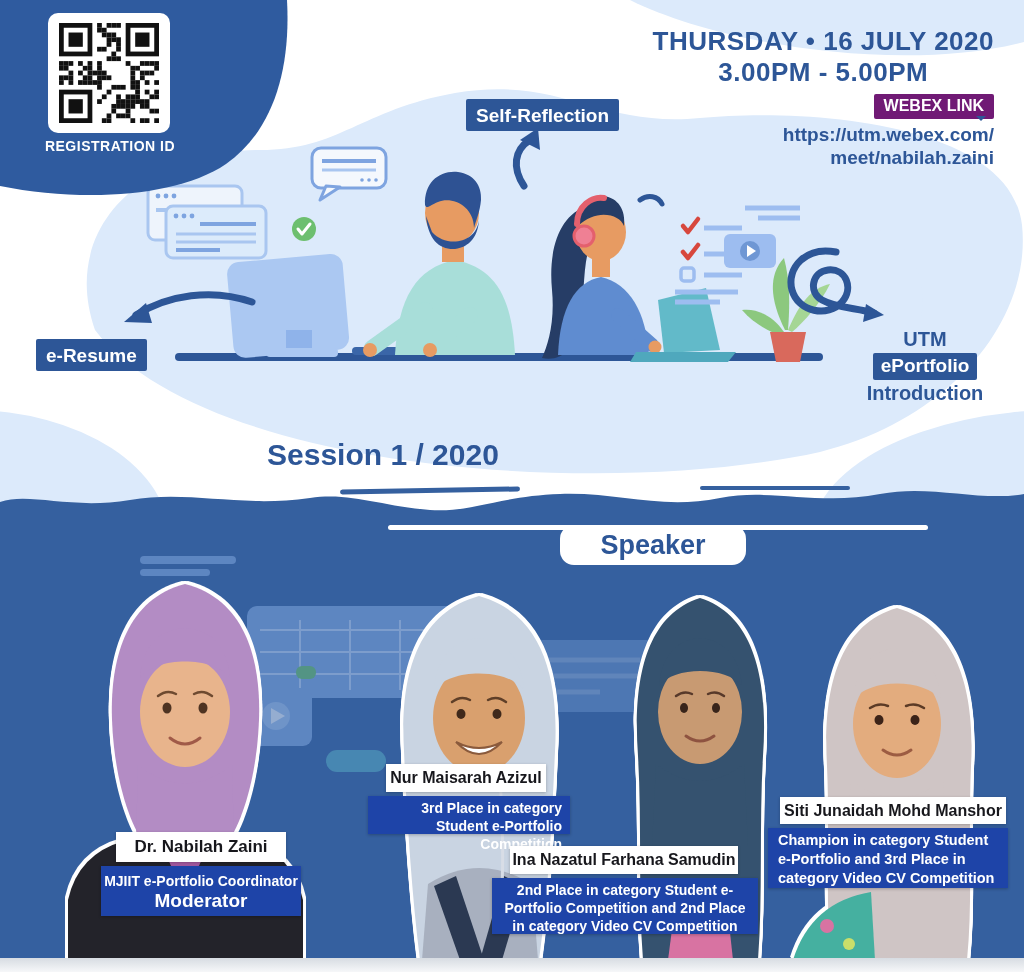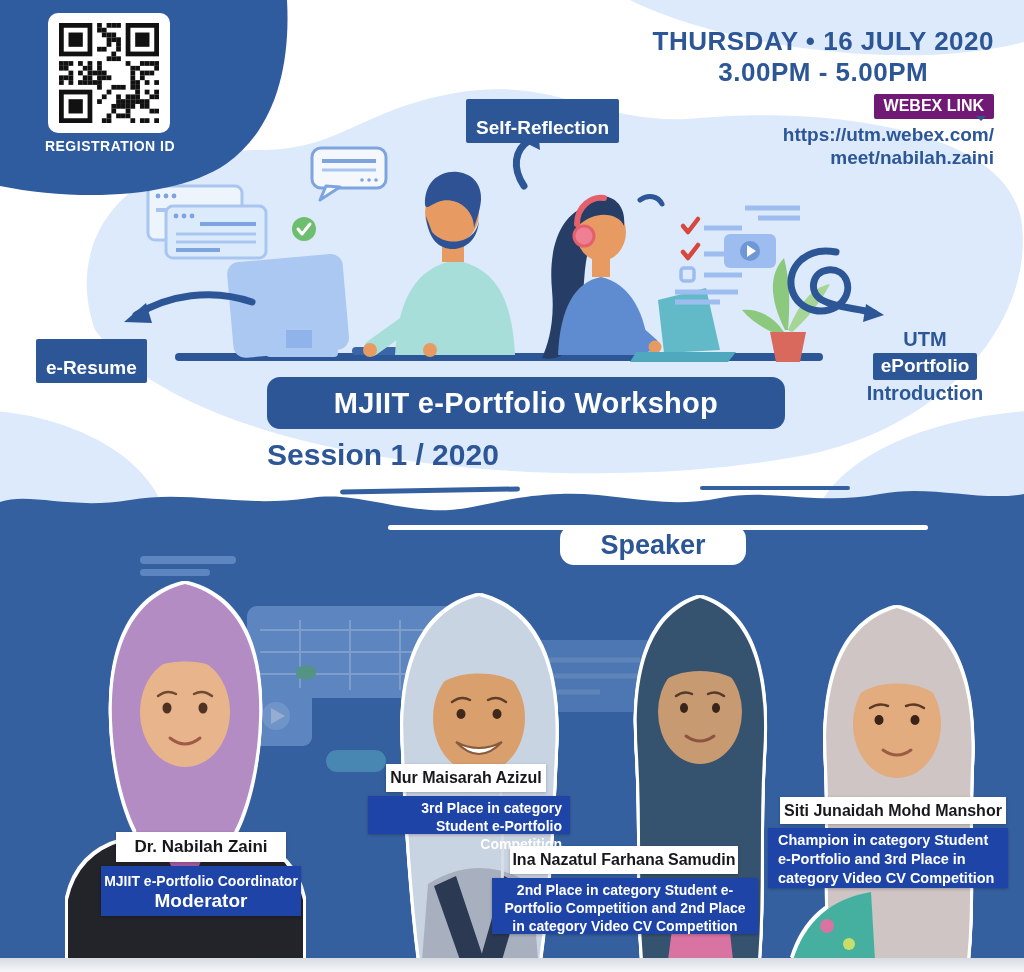--- a/index.html
+++ b/index.html
@@ -17,21 +17,21 @@
   
   .sched{right:30px;top:26px;text-align:right;z-index:4;}
   .sched .date,.sched .time{color:#2d5697;font-weight:700;font-size:26px;line-height:31px;letter-spacing:.5px;text-align:center;}
   .webex-wrap{margin:6px 0 4px 0;}
   .webex{display:inline-block;background:#701a75;color:#fff;font-weight:700;font-size:16px;
          padding:3px 10px 4px 10px;position:relative;border-radius:2px;}
   .webex:after{content:"";position:absolute;right:8px;bottom:-7px;border:5px solid transparent;border-top-color:#2d5697;}
   .sched .link{color:#2d5697;font-weight:700;font-size:19px;line-height:23px;}
 
   
-  .pill{background:#2d5697;color:#fff;font-weight:700;display:inline-block;padding:18px 10px 4px 10px;border-radius:2px;}
+  .pill{background:#2d5697;color:#fff;font-weight:700;display:inline-block;padding:6px 10px 4px 10px;border-radius:2px;}
   .self-reflection{left:466px;top:99px;font-size:19px;z-index:4;}
   .e-resume{left:36px;top:339px;font-size:19px;z-index:4;}
   .utm-block{left:852px;top:328px;width:146px;text-align:center;z-index:4;color:#2d5697;font-weight:700;font-size:20px;line-height:23px;}
   .utm-block .pill{margin:2px 0;font-size:19px;padding:1px 8px 3px 8px;}
 
   
   .title-banner{left:267px;top:377px;width:518px;height:52px;background:#2d5697;border-radius:13px;
                 display:flex;align-items:center;justify-content:center;z-index:4;}
   .title-banner span{color:#fff;font-weight:700;font-size:29px;letter-spacing:.3px;}
   .session{left:267px;top:438px;width:518px;color:#2d5697;font-weight:700;font-size:30px;z-index:4;}
@@ -338,23 +338,20 @@
   </div>
 
   <span class="abs pill self-reflection">Self-Reflection</span>
   <span class="abs pill e-resume">e-Resume</span>
   <div class="abs utm-block">
     <div>UTM</div>
     <span class="pill">ePortfolio</span>
     <div>Introduction</div>
   </div>
 
-  <div class="abs title-banner">
-    <span>MJIIT e-Portfolio Workshop</span>
-  </div>
   <div class="abs session">Session 1 / 2020</div>
 
   <div class="abs section-bg"></div>
   <svg class="abs brush" viewBox="0 0 1024 36" preserveAspectRatio="none">
     <path d="M0,36 L0,16 C30,6 70,24 130,14 C190,4 240,22 310,12 C350,6 380,20 430,24 C470,27 500,10 560,8 C620,6 660,24 720,12 C770,2 820,20 880,8 C930,-2 980,16 1024,8 L1024,36 Z" fill="#35609f"></path>
     <rect x="340" y="2" width="180" height="5" rx="2.5" fill="#35609f" transform="rotate(-1 430 4)"></rect>
     <rect x="700" y="0" width="150" height="4" rx="2" fill="#35609f"></rect>
   </svg>
 
   <svg class="abs faint" style="left:0;top:520px;z-index:2;" width="1024" height="280" viewBox="0 520 1024 280">

